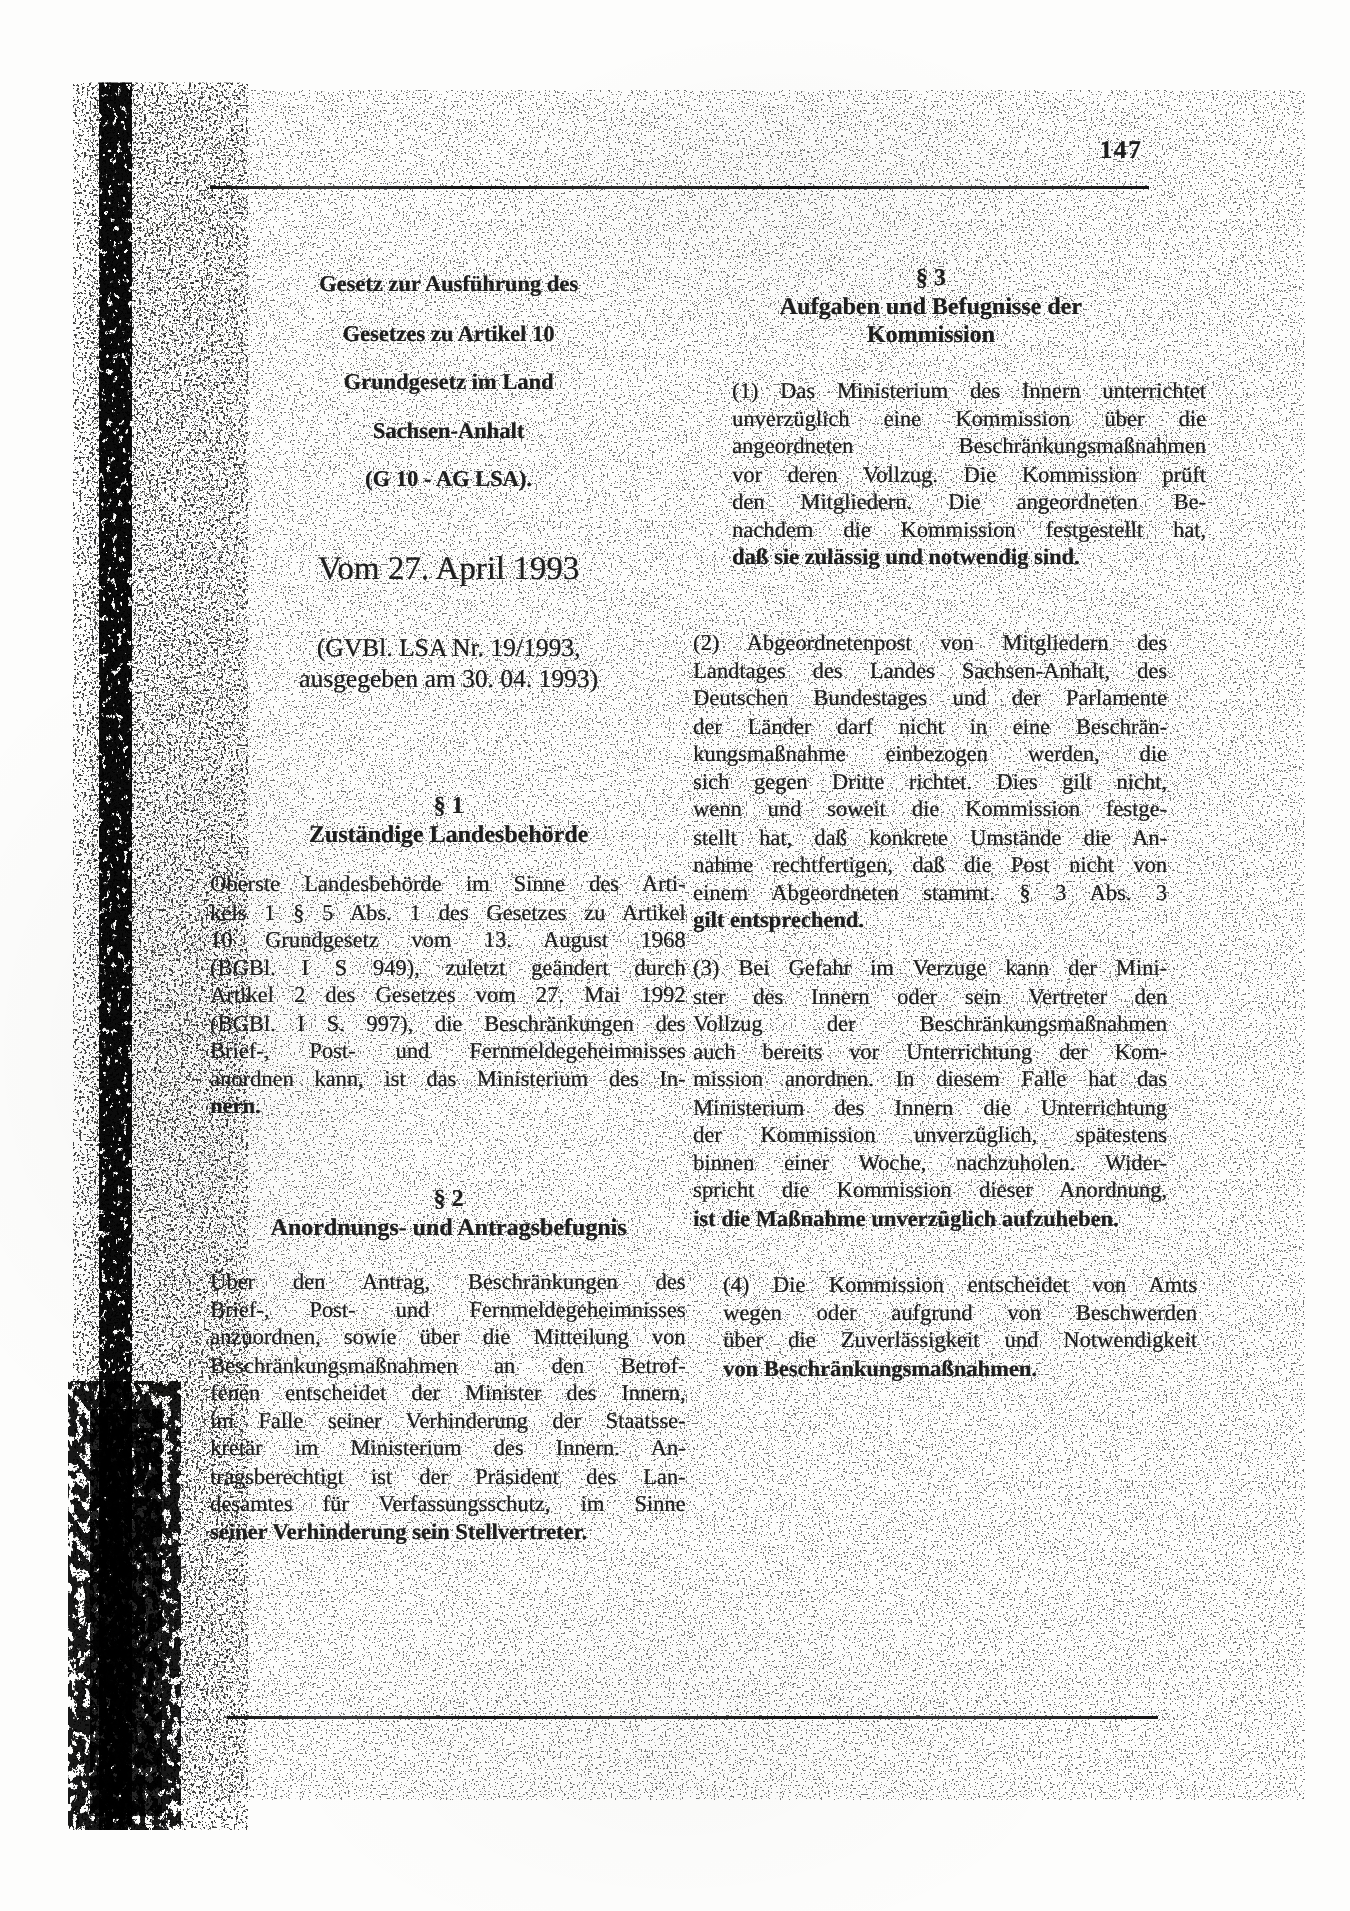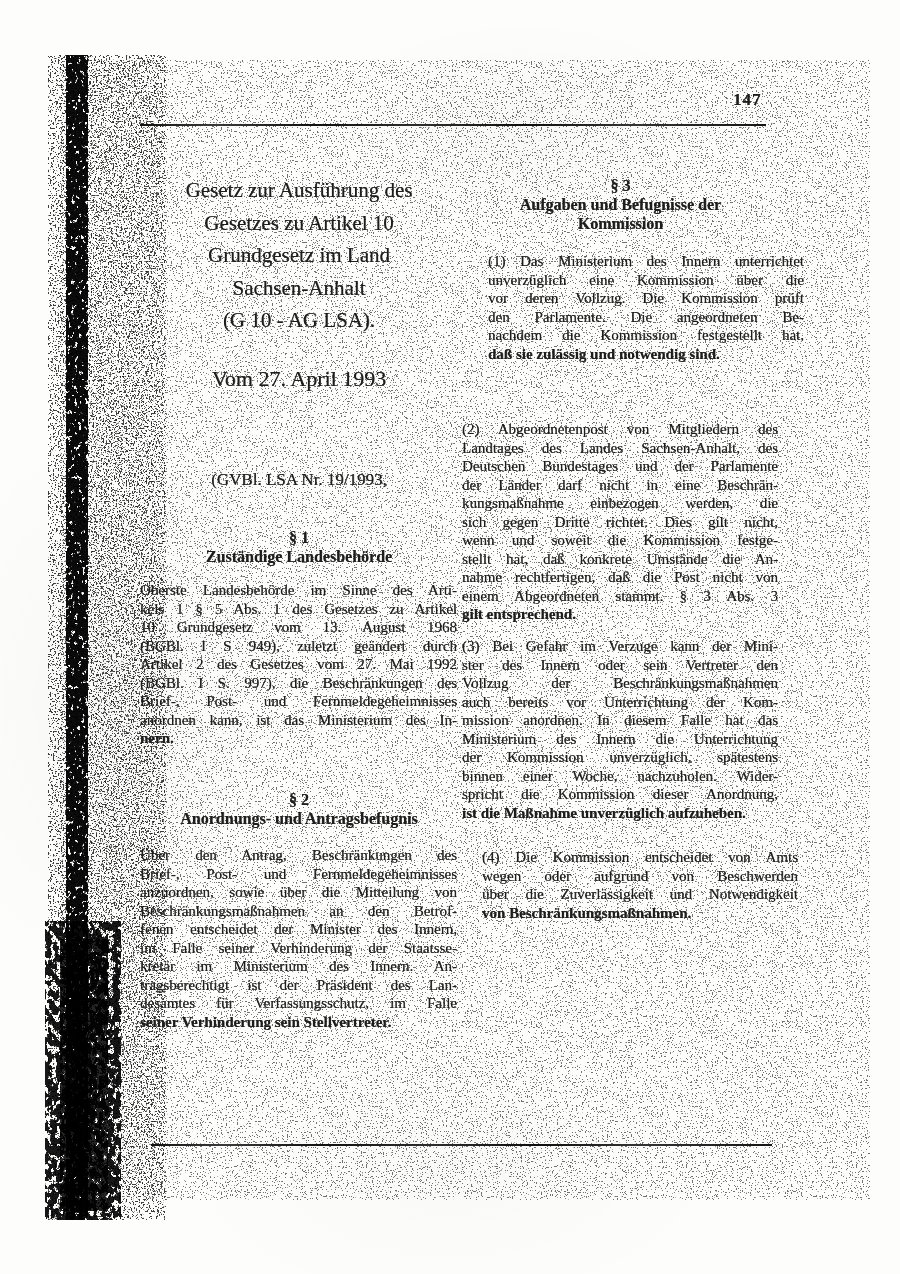--- a/index.html
+++ b/index.html
@@ -15,23 +15,23 @@
     overflow:hidden;
     font-family:"Liberation Serif","DejaVu Serif",serif;
     color:#1d1d1d;
   }
   .noise{position:absolute;z-index:1;pointer-events:none;}
   .block{position:absolute;z-index:2;}
   .ink{color:#1d1d1d;text-shadow:0.35px 0 0 rgba(20,20,20,0.55);}
   .rule{position:absolute;z-index:2;height:2px;
     background:linear-gradient(90deg,#121212 0%,#3a3a3a 12%,#101010 28%,#2e2e2e 45%,#0d0d0d 62%,#343434 78%,#151515 100%);}
   .pagenum{font-size:17px;font-weight:bold;letter-spacing:1px;}
-  .title{font-size:21px;font-weight:normal;line-height:32.5px;}
+  .title{font-size:15px;font-weight:bold;line-height:32.5px;}
   .date{font-size:22px;}
-  .pub{font-size:17px;line-height:20.5px;margin-top:48px;}
+  .pub{font-size:17px;line-height:20.5px;}
   .shead{font-size:16px;font-weight:bold;line-height:19px;}
   .body15{font-size:15px;line-height:18.5px;}
   .centered .line{text-align:center;white-space:nowrap;}
   .justified .line{text-align:justify;text-align-last:justify;height:18.5px;overflow:hidden;}
   .justified .line.last{text-align-last:left;font-weight:bold;}
 </style>
 </head>
 <body>
 
 <div class="page">
@@ -78,20 +78,21 @@
       <div class="line">Sachsen-Anhalt</div>
       <div class="line last">(G 10 - AG LSA).</div>
     </div>
 
   <div class="block date ink centered" style="left:140px;top:366px;width:318px">
     <div class="line">Vom 27. April 1993</div>
   </div>
 
   <div class="block pub ink centered" style="left:140px;top:422px;width:318px">
       <div class="line">(GVBl. LSA Nr. 19/1993,</div>
+      <div class="line last">ausgegeben am 30. 04. 1993)</div>
     </div>
 
   <div class="block shead ink centered" style="left:140px;top:528px;width:318px">
       <div class="line">§ 1</div>
       <div class="line last">Zuständige Landesbehörde</div>
     </div>
 
   <div class="block body15 ink justified" style="left:140px;top:581px;width:317px">
       <div class="line">Oberste Landesbehörde im Sinne des Arti-</div>
       <div class="line">kels 1 § 5 Abs. 1 des Gesetzes zu Artikel</div>
@@ -111,35 +112,36 @@
 
   <div class="block body15 ink justified" style="left:140px;top:846px;width:317px">
       <div class="line">Über den Antrag, Beschränkungen des</div>
       <div class="line">Brief-, Post- und Fernmeldegeheimnisses</div>
       <div class="line">anzuordnen, sowie über die Mitteilung von</div>
       <div class="line">Beschränkungsmaßnahmen an den Betrof-</div>
       <div class="line">fenen entscheidet der Minister des Innern,</div>
       <div class="line">im Falle seiner Verhinderung der Staatsse-</div>
       <div class="line">kretär im Ministerium des Innern. An-</div>
       <div class="line">tragsberechtigt ist der Präsident des Lan-</div>
-      <div class="line">desamtes für Verfassungsschutz, im Falle</div>
+      <div class="line">desamtes für Verfassungsschutz, im Sinne</div>
       <div class="line last">seiner Verhinderung sein Stellvertreter.</div>
     </div>
 
   <div class="block shead ink centered" style="left:462px;top:176px;width:317px">
       <div class="line">§ 3</div>
       <div class="line">Aufgaben und Befugnisse der</div>
       <div class="line last">Kommission</div>
     </div>
 
   <div class="block body15 ink justified" style="left:488px;top:252px;width:316px">
       <div class="line">(1) Das Ministerium des Innern unterrichtet</div>
       <div class="line">unverzüglich eine Kommission über die</div>
+      <div class="line">angeordneten Beschränkungsmaßnahmen</div>
       <div class="line">vor deren Vollzug. Die Kommission prüft</div>
-      <div class="line">den Parlamente. Die angeordneten Be-</div>
+      <div class="line">den Mitgliedern. Die angeordneten Be-</div>
       <div class="line">nachdem die Kommission festgestellt hat,</div>
       <div class="line last">daß sie zulässig und notwendig sind.</div>
     </div>
 
   <div class="block body15 ink justified" style="left:462px;top:420px;width:316px">
       <div class="line">(2) Abgeordnetenpost von Mitgliedern des</div>
       <div class="line">Landtages des Landes Sachsen-Anhalt, des</div>
       <div class="line">Deutschen Bundestages und der Parlamente</div>
       <div class="line">der Länder darf nicht in eine Beschrän-</div>
       <div class="line">kungsmaßnahme einbezogen werden, die</div>

